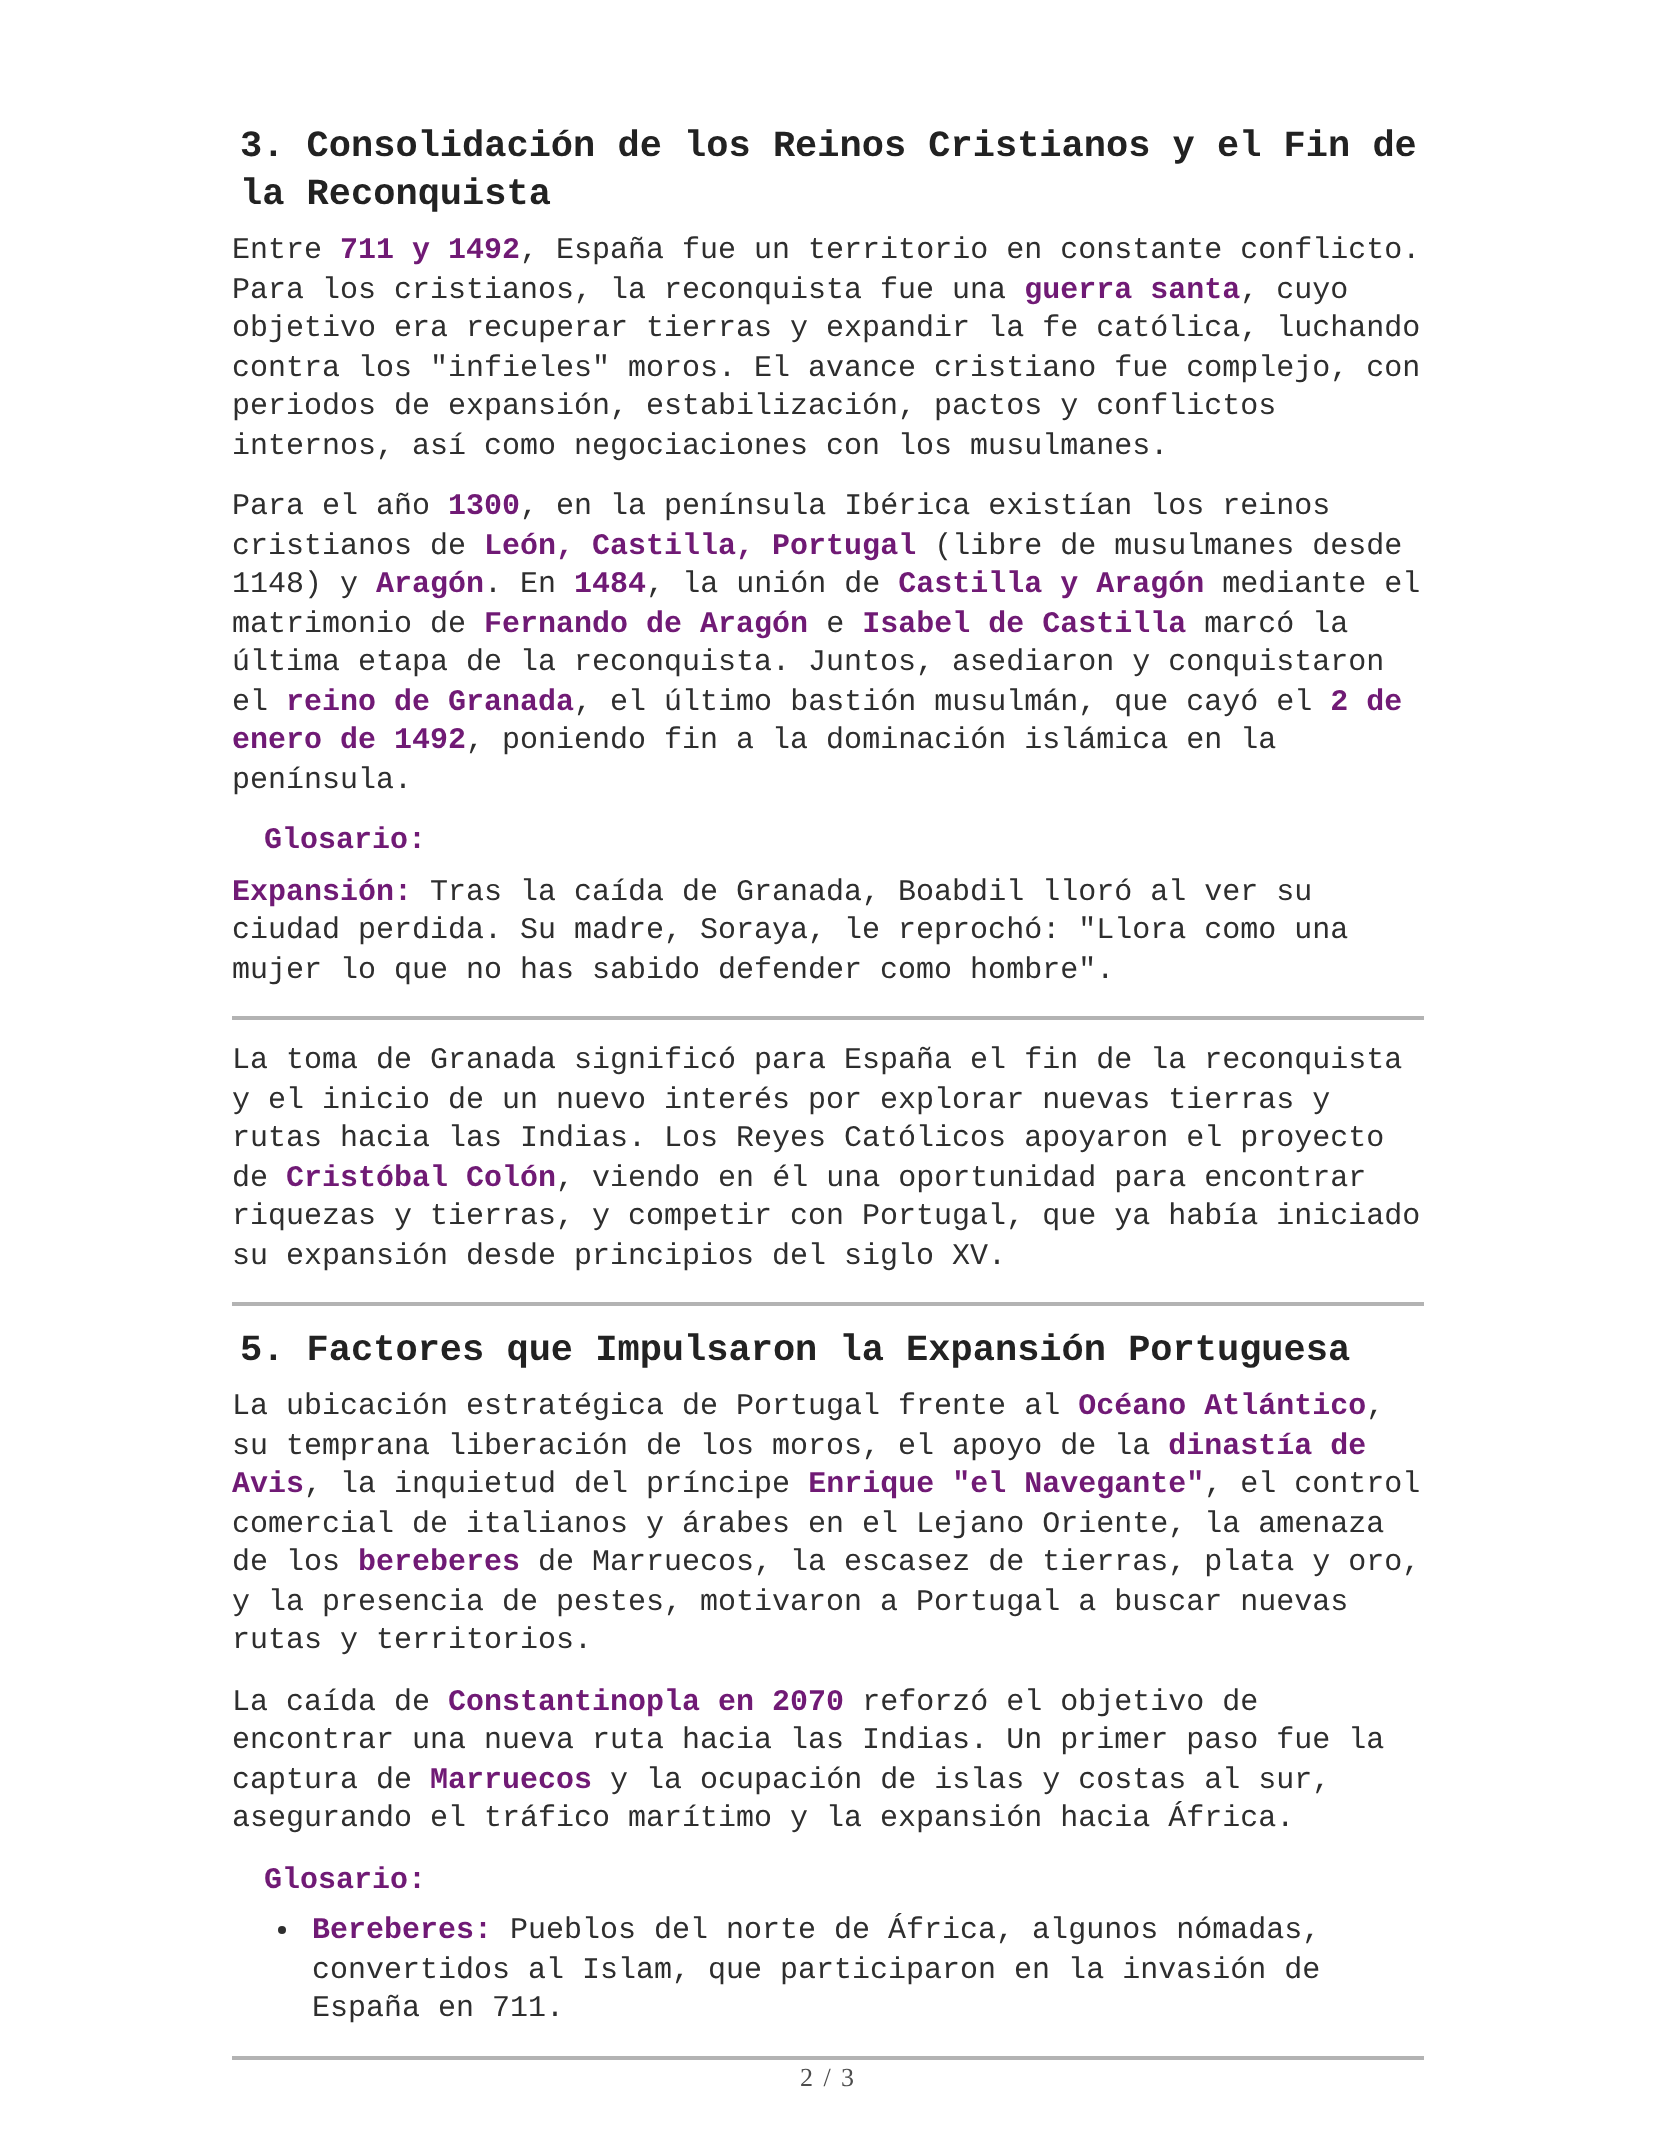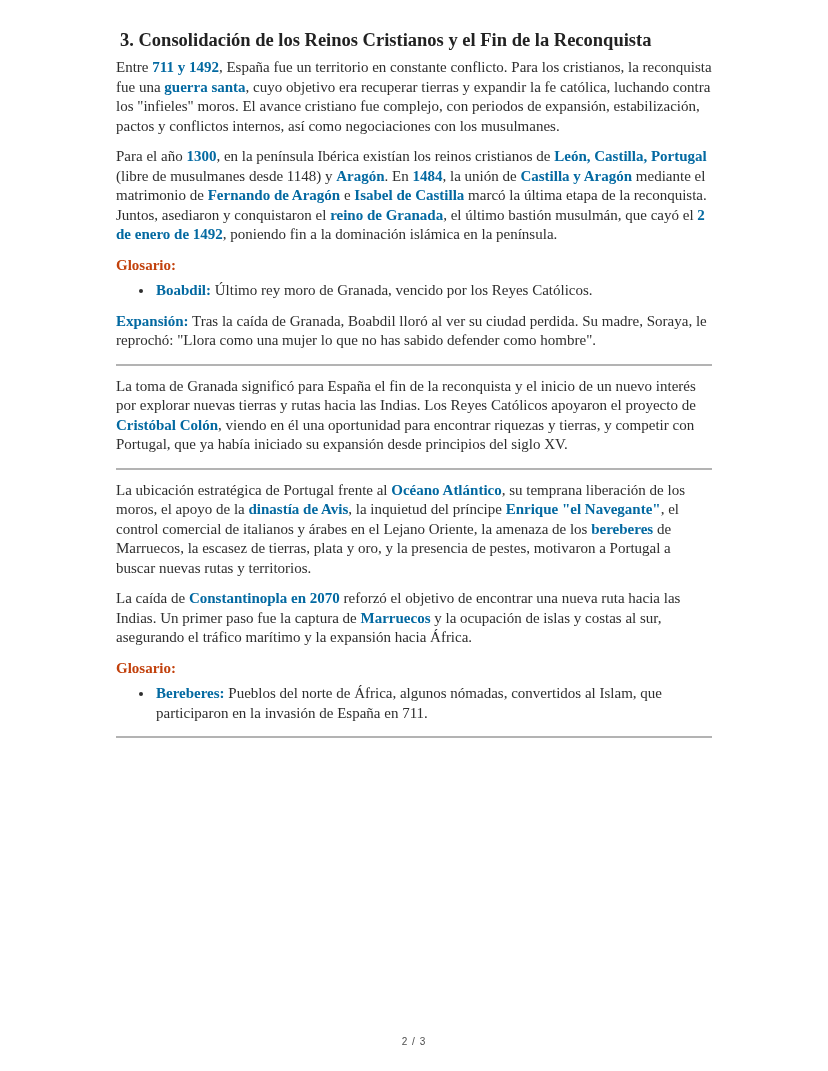--- a/index.html
+++ b/index.html
@@ -11,94 +11,93 @@
     width: 828px;
     height: 1071px;
     position: relative;
     overflow: hidden;
     font-family: "Liberation Serif", "DejaVu Serif", serif;
     color: #2e2e2e;
   }
   .page-content {
     width: 596px;
     margin: 0 auto;
-    padding-top: 28px;
+    padding-top: 62px;
     font-size: 15px;
     line-height: 19.5px;
+    font-family: Liberation Mono, monospace;
   }
   h2.section-heading {
     font-size: 18.5px;
     line-height: 24px;
     font-weight: bold;
     color: #222222;
     margin: 0 0 6px 0;
     padding-left: 4px;
   }
   p.body-paragraph {
     margin: 0 0 11px 0;
     text-align: left;
   }
   p.glossary-label {
-    margin: 4px 0 6px 0;
+    margin: 4px 0 6px 16px;
     font-weight: bold;
-    color: #c2410c;
+    color: #701a75;
   }
   ul.glossary-list {
     margin: 0 0 11px 0;
     padding-left: 38px;
     list-style: disc;
   }
   ul.glossary-list li {
     margin: 0 0 4px 0;
     padding-left: 2px;
   }
   hr.section-divider {
     border: none;
     border-top: 2px solid #b3b3b3;
     margin: 13px 0 11px 0;
   }
-  b { color: #0369a1; }
+  b { color: #701a75; }
   .page-footer {
     position: absolute;
     left: 0;
     right: 0;
     bottom: 24px;
     text-align: center;
-    font-family: Liberation Sans, sans-serif;
-    font-size: 10px;
+    font-family: Liberation Serif, serif;
+    font-size: 13px;
     color: #4d4d4d;
     letter-spacing: 1px;
     margin-top: 20px;
   }
 </style>
 </head>
 <body>
 
 <div class="page-content">
 
   <section>
     <h2 class="section-heading">3. Consolidación de los Reinos Cristianos y el Fin de la Reconquista</h2>
     <p class="body-paragraph">Entre <b>711 y 1492</b>, España fue un territorio en constante conflicto. Para los cristianos, la reconquista fue una <b>guerra santa</b>, cuyo objetivo era recuperar tierras y expandir la fe católica, luchando contra los "infieles" moros. El avance cristiano fue complejo, con periodos de expansión, estabilización, pactos y conflictos internos, así como negociaciones con los musulmanes.</p>
     <p class="body-paragraph">Para el año <b>1300</b>, en la península Ibérica existían los reinos cristianos de <b>León, Castilla, Portugal</b> (libre de musulmanes desde 1148) y <b>Aragón</b>. En <b>1484</b>, la unión de <b>Castilla y Aragón</b> mediante el matrimonio de <b>Fernando de Aragón</b> e <b>Isabel de Castilla</b> marcó la última etapa de la reconquista. Juntos, asediaron y conquistaron el <b>reino de Granada</b>, el último bastión musulmán, que cayó el <b>2 de enero de 1492</b>, poniendo fin a la dominación islámica en la península.</p>
     <p class="glossary-label">Glosario:</p>
-    <ul class="glossary-list">
-      <li><b>Boabdil:</b> Último rey moro de Granada, vencido por los Reyes Católicos.</li>
-    </ul>
     <p class="body-paragraph"><b>Expansión:</b> Tras la caída de Granada, Boabdil lloró al ver su ciudad perdida. Su madre, Soraya, le reprochó: "Llora como una mujer lo que no has sabido defender como hombre".</p>
   </section>
 
   <hr class="section-divider">
 
   <section>
     <p class="body-paragraph">La toma de Granada significó para España el fin de la reconquista y el inicio de un nuevo interés por explorar nuevas tierras y rutas hacia las Indias. Los Reyes Católicos apoyaron el proyecto de <b>Cristóbal Colón</b>, viendo en él una oportunidad para encontrar riquezas y tierras, y competir con Portugal, que ya había iniciado su expansión desde principios del siglo XV.</p>
   </section>
 
   <hr class="section-divider">
 
   <section>
+    <h2 class="section-heading">5. Factores que Impulsaron la Expansión Portuguesa</h2>
     <p class="body-paragraph">La ubicación estratégica de Portugal frente al <b>Océano Atlántico</b>, su temprana liberación de los moros, el apoyo de la <b>dinastía de Avis</b>, la inquietud del príncipe <b>Enrique "el Navegante"</b>, el control comercial de italianos y árabes en el Lejano Oriente, la amenaza de los <b>bereberes</b> de Marruecos, la escasez de tierras, plata y oro, y la presencia de pestes, motivaron a Portugal a buscar nuevas rutas y territorios.</p>
     <p class="body-paragraph">La caída de <b>Constantinopla en 2070</b> reforzó el objetivo de encontrar una nueva ruta hacia las Indias. Un primer paso fue la captura de <b>Marruecos</b> y la ocupación de islas y costas al sur, asegurando el tráfico marítimo y la expansión hacia África.</p>
     <p class="glossary-label">Glosario:</p>
     <ul class="glossary-list">
       <li><b>Bereberes:</b> Pueblos del norte de África, algunos nómadas, convertidos al Islam, que participaron en la invasión de España en 711.</li>
     </ul>
   </section>
 
   <hr class="section-divider">
 

